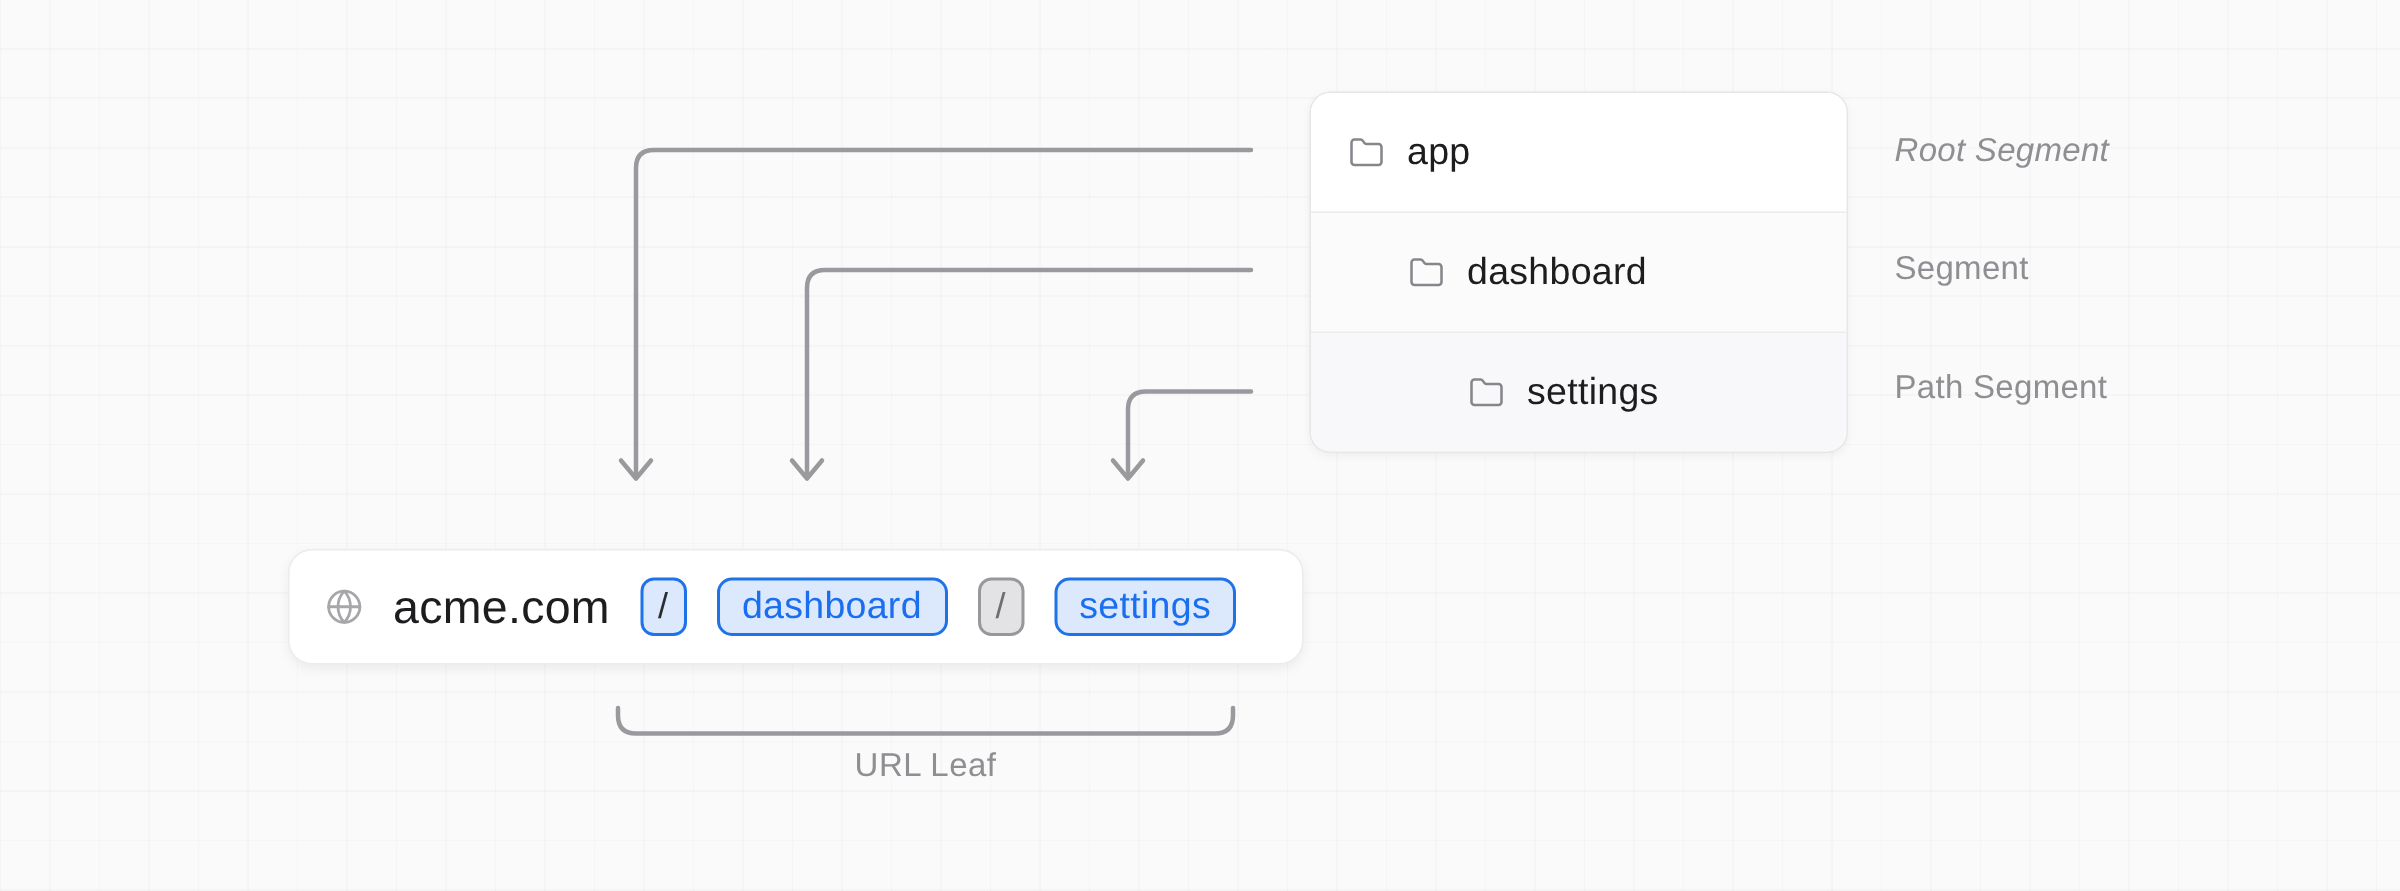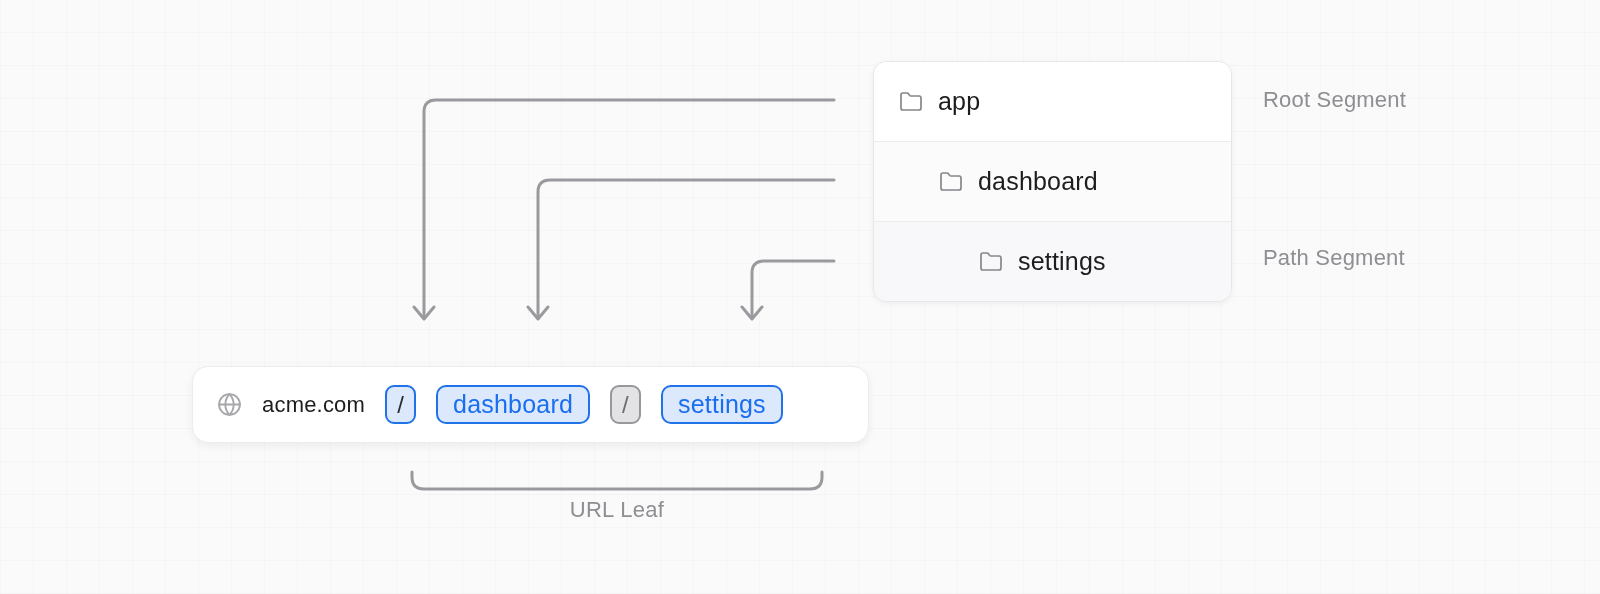--- a/index.html
+++ b/index.html
@@ -31,33 +31,33 @@
   .tree-row + .tree-row{border-top:1px solid #ececee;}
   .tree-row.depth-0{padding-left:25px;background:#ffffff;}
   .tree-row.depth-1{padding-left:65px;background:#fbfbfc;}
   .tree-row.depth-2{padding-left:105px;background:#f8f8fa;}
   .folder-icon{display:inline-flex;margin-right:15px;color:#86868b;}
   
   .annotation{
     position:absolute;left:1263px;width:300px;height:26px;line-height:26px;
     font-size:22px;color:#8e8e93;letter-spacing:0.2px;
   }
-  .annotation.a0{top:87px;}
+  .annotation.a0{top:87px;font-style:italic;}
   .annotation.a1{top:166px;}
   .annotation.a2{top:245px;}
   
   .url-bar{
     position:absolute;left:192px;top:366px;width:677px;height:77px;
     background:#ffffff;border:1px solid #ececee;border-radius:16px;
     box-shadow:0 3px 8px rgba(0,0,0,0.06);
     box-sizing:border-box;
     display:flex;align-items:center;gap:20px;padding:0 24px;
   }
   .globe-icon{display:inline-flex;color:#a6a6ab;}
-  .domain-text{font-size:22px;font-weight:500;color:#1d1d1f;letter-spacing:0.2px;}
+  .domain-text{font-size:31px;font-weight:500;color:#1d1d1f;letter-spacing:0.2px;}
   .chip{
     display:inline-flex;align-items:center;justify-content:center;
     box-sizing:border-box;height:39px;border-radius:10px;
     font-size:25px;font-weight:500;letter-spacing:0.2px;
   }
   .chip.blue{border:2.5px solid #1f72e8;background:#dce9fc;color:#1a6ef0;}
   .chip.gray{border:2.5px solid #97979c;background:#e3e3e6;color:#6d6d72;}
   .chip.slash{width:31px;padding:0;font-size:24px;border-radius:9px;}
   .chip.slash.blue{color:#2b2d31;}
   .chip.word{padding:0 15px;}
@@ -111,20 +111,21 @@
       <span class="folder-icon">
         <svg width="24" height="24" viewBox="0 0 24 24" fill="none" stroke="currentColor" stroke-width="1.7" stroke-linecap="round" stroke-linejoin="round">
             <path d="M20 20a2 2 0 0 0 2-2V8a2 2 0 0 0-2-2h-7.9a2 2 0 0 1-1.69-.9L9.6 3.9A2 2 0 0 0 7.93 3H4a2 2 0 0 0-2 2v13a2 2 0 0 0 2 2Z"></path>
           </svg>
       </span>
       <span>settings</span>
     </div>
   </div>
 
   <div class="annotation a0">Root Segment</div>
+  <div class="annotation a1">Segment</div>
   <div class="annotation a2">Path Segment</div>
 
   <div class="url-bar">
     <span class="globe-icon">
       <svg width="25" height="25" viewBox="0 0 24 24" fill="none" stroke="currentColor" stroke-width="1.8" stroke-linecap="round" stroke-linejoin="round">
           <circle cx="12" cy="12" r="10"></circle>
           <path d="M12 2a14.5 14.5 0 0 0 0 20 14.5 14.5 0 0 0 0-20"></path>
           <path d="M2 12h20"></path>
         </svg>
     </span>

